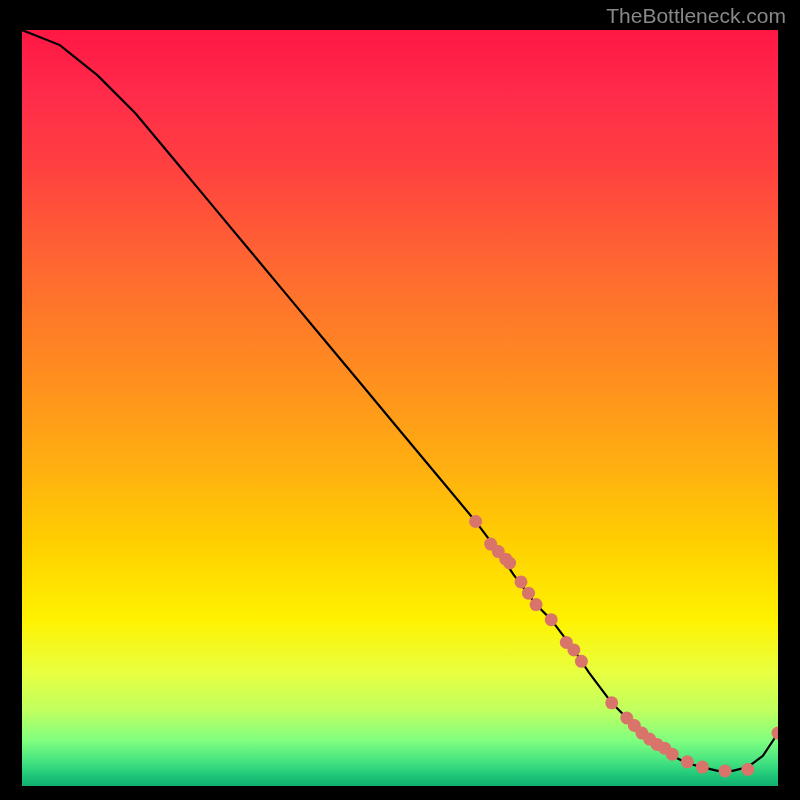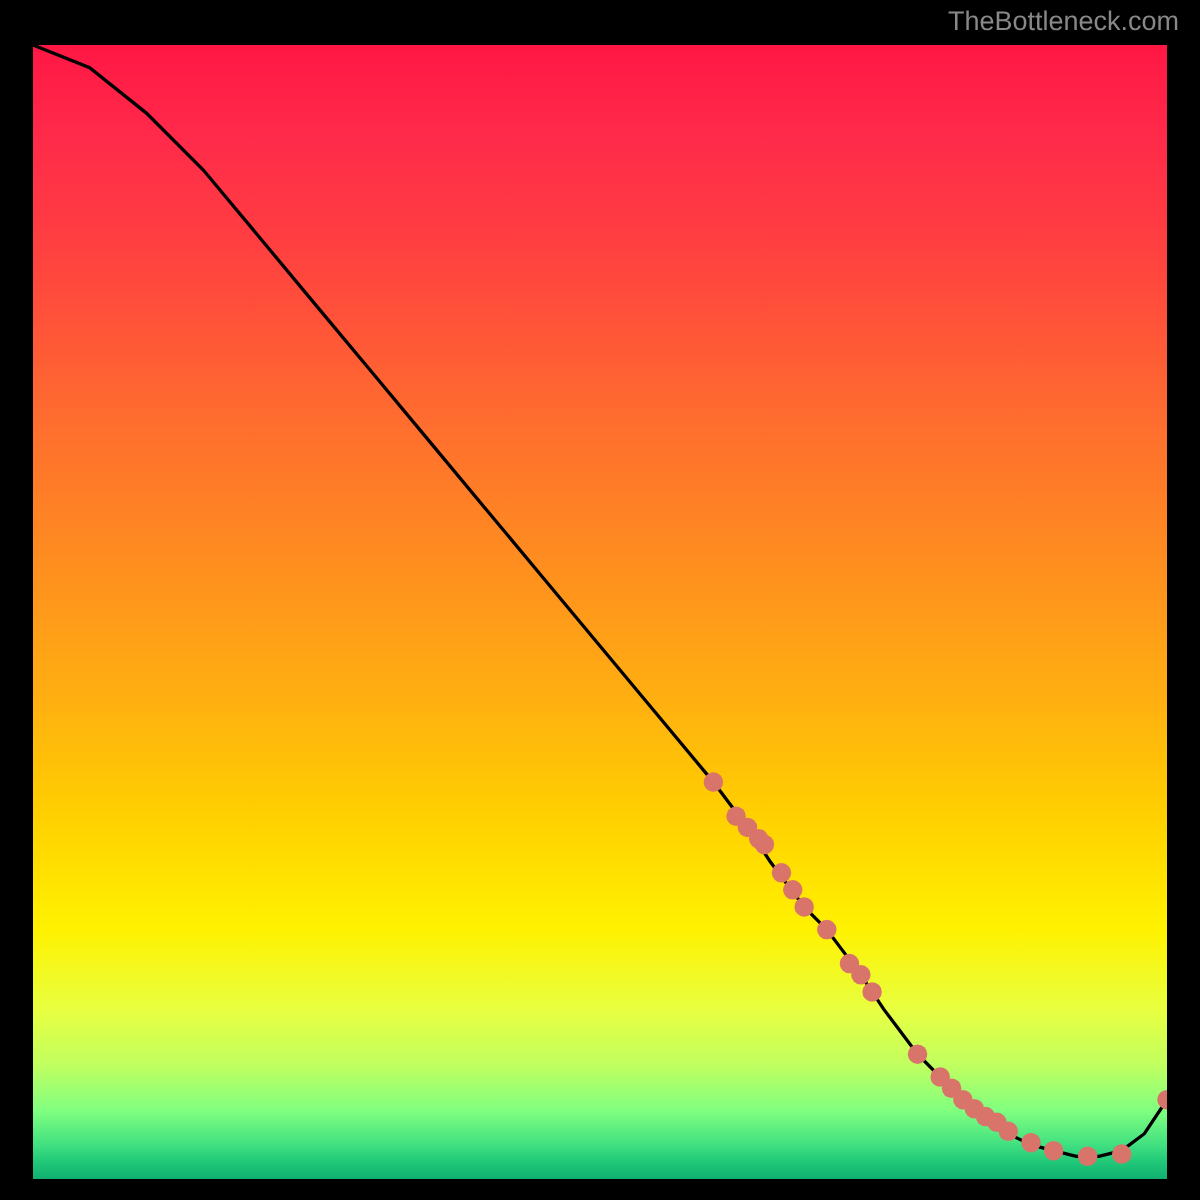--- a/index.html
+++ b/index.html
@@ -9,21 +9,21 @@
     background: #000;
     font-family: Arial, sans-serif;
     position: relative;
     overflow: hidden;
   }
   .watermark {
     position: absolute;
     top: 4px;
     right: 14px;
     color: #888;
-    font-size: 18px;
+    font-size: 21px;
     font-weight: 500;
     z-index: 10;
   }
   .plot-area {
     position: absolute;
     left: 22px;
     top: 30px;
     width: 756px;
     height: 756px;
   }

